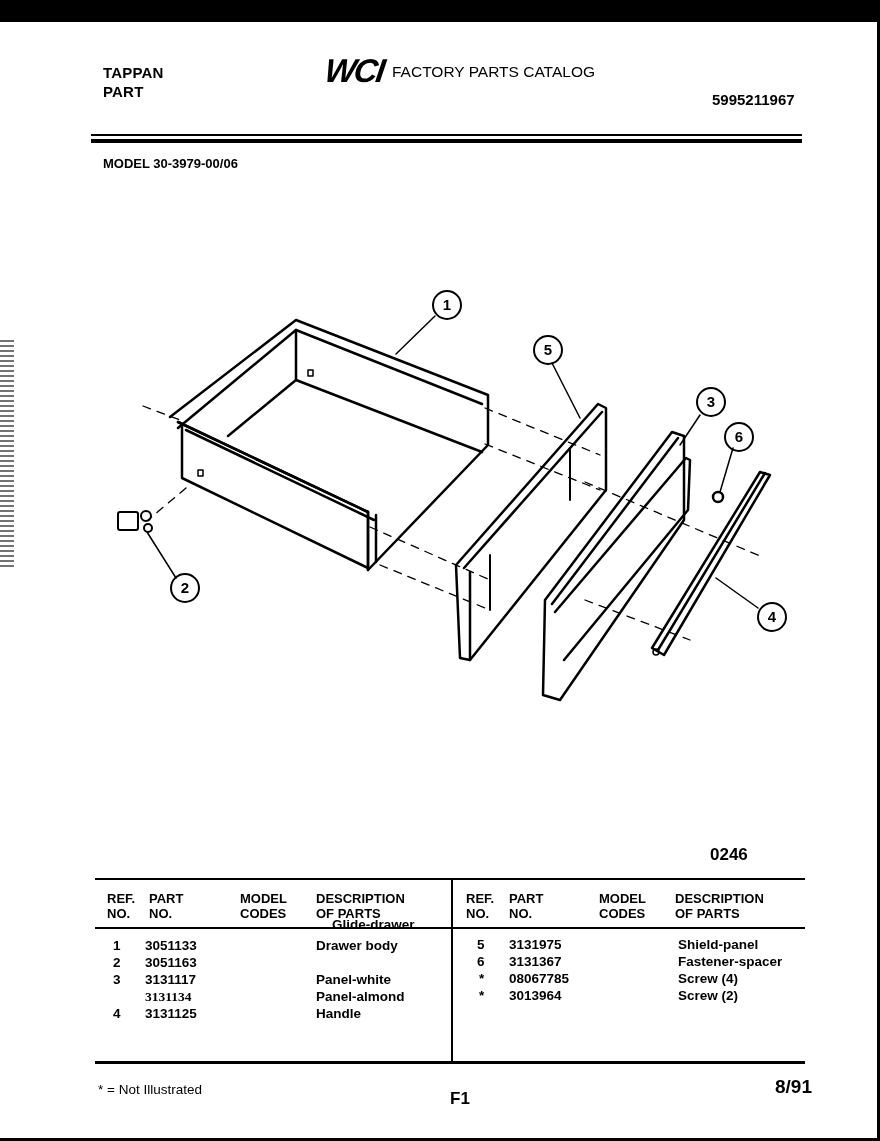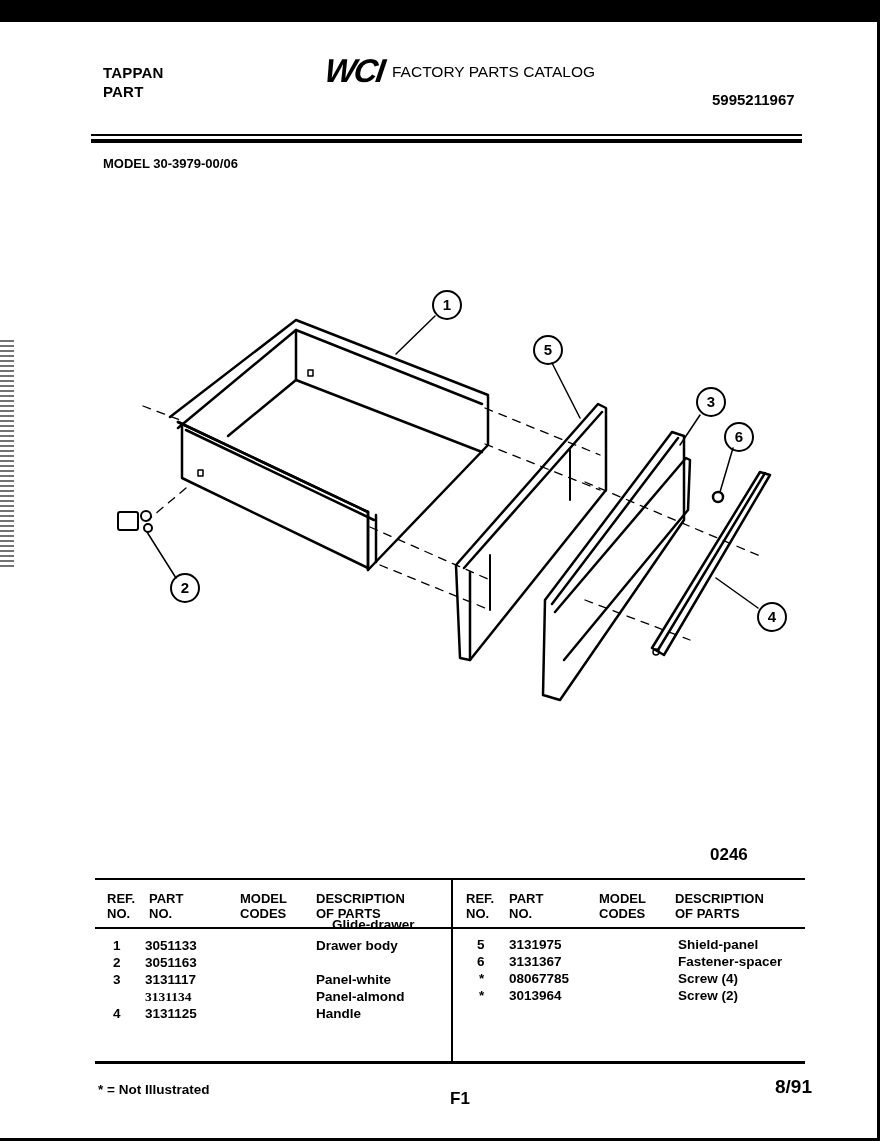--- a/index.html
+++ b/index.html
@@ -27,21 +27,21 @@
   .diagram-code { position: absolute; left: 710px; top: 845px; font-weight: bold; font-size: 17px; }
 
   .table-top { position: absolute; left: 95px; top: 878px; width: 710px; height: 2px; background: #000; }
   .table-mid { position: absolute; left: 95px; top: 927px; width: 710px; height: 2px; background: #000; }
   .table-bot { position: absolute; left: 95px; top: 1061px; width: 710px; height: 3px; background: #000; }
   .table-div { position: absolute; left: 451px; top: 878px; width: 2px; height: 183px; background: #000; }
 
   .th { position: absolute; font-weight: bold; font-size: 13px; line-height: 15px; }
   .cell { position: absolute; font-weight: bold; font-size: 13.5px; line-height: 17px; white-space: nowrap; }
 
-  .footnote { position: absolute; left: 98px; top: 1082px; font-weight: bold; font-size: 13.5px; }
+  .footnote { position: absolute; left: 98px; top: 1082px; font-weight: normal; font-size: 13.5px; }
   .page-code { position: absolute; left: 450px; top: 1089px; font-weight: bold; font-size: 17px; }
   .date-code { position: absolute; left: 775px; top: 1076px; font-weight: bold; font-size: 19px; }
 </style>
 </head>
 <body>
 
 <div class="top-bar"></div>
 <div class="right-edge"></div>
 <div class="bottom-edge"></div>
 <div class="left-specks"></div>

